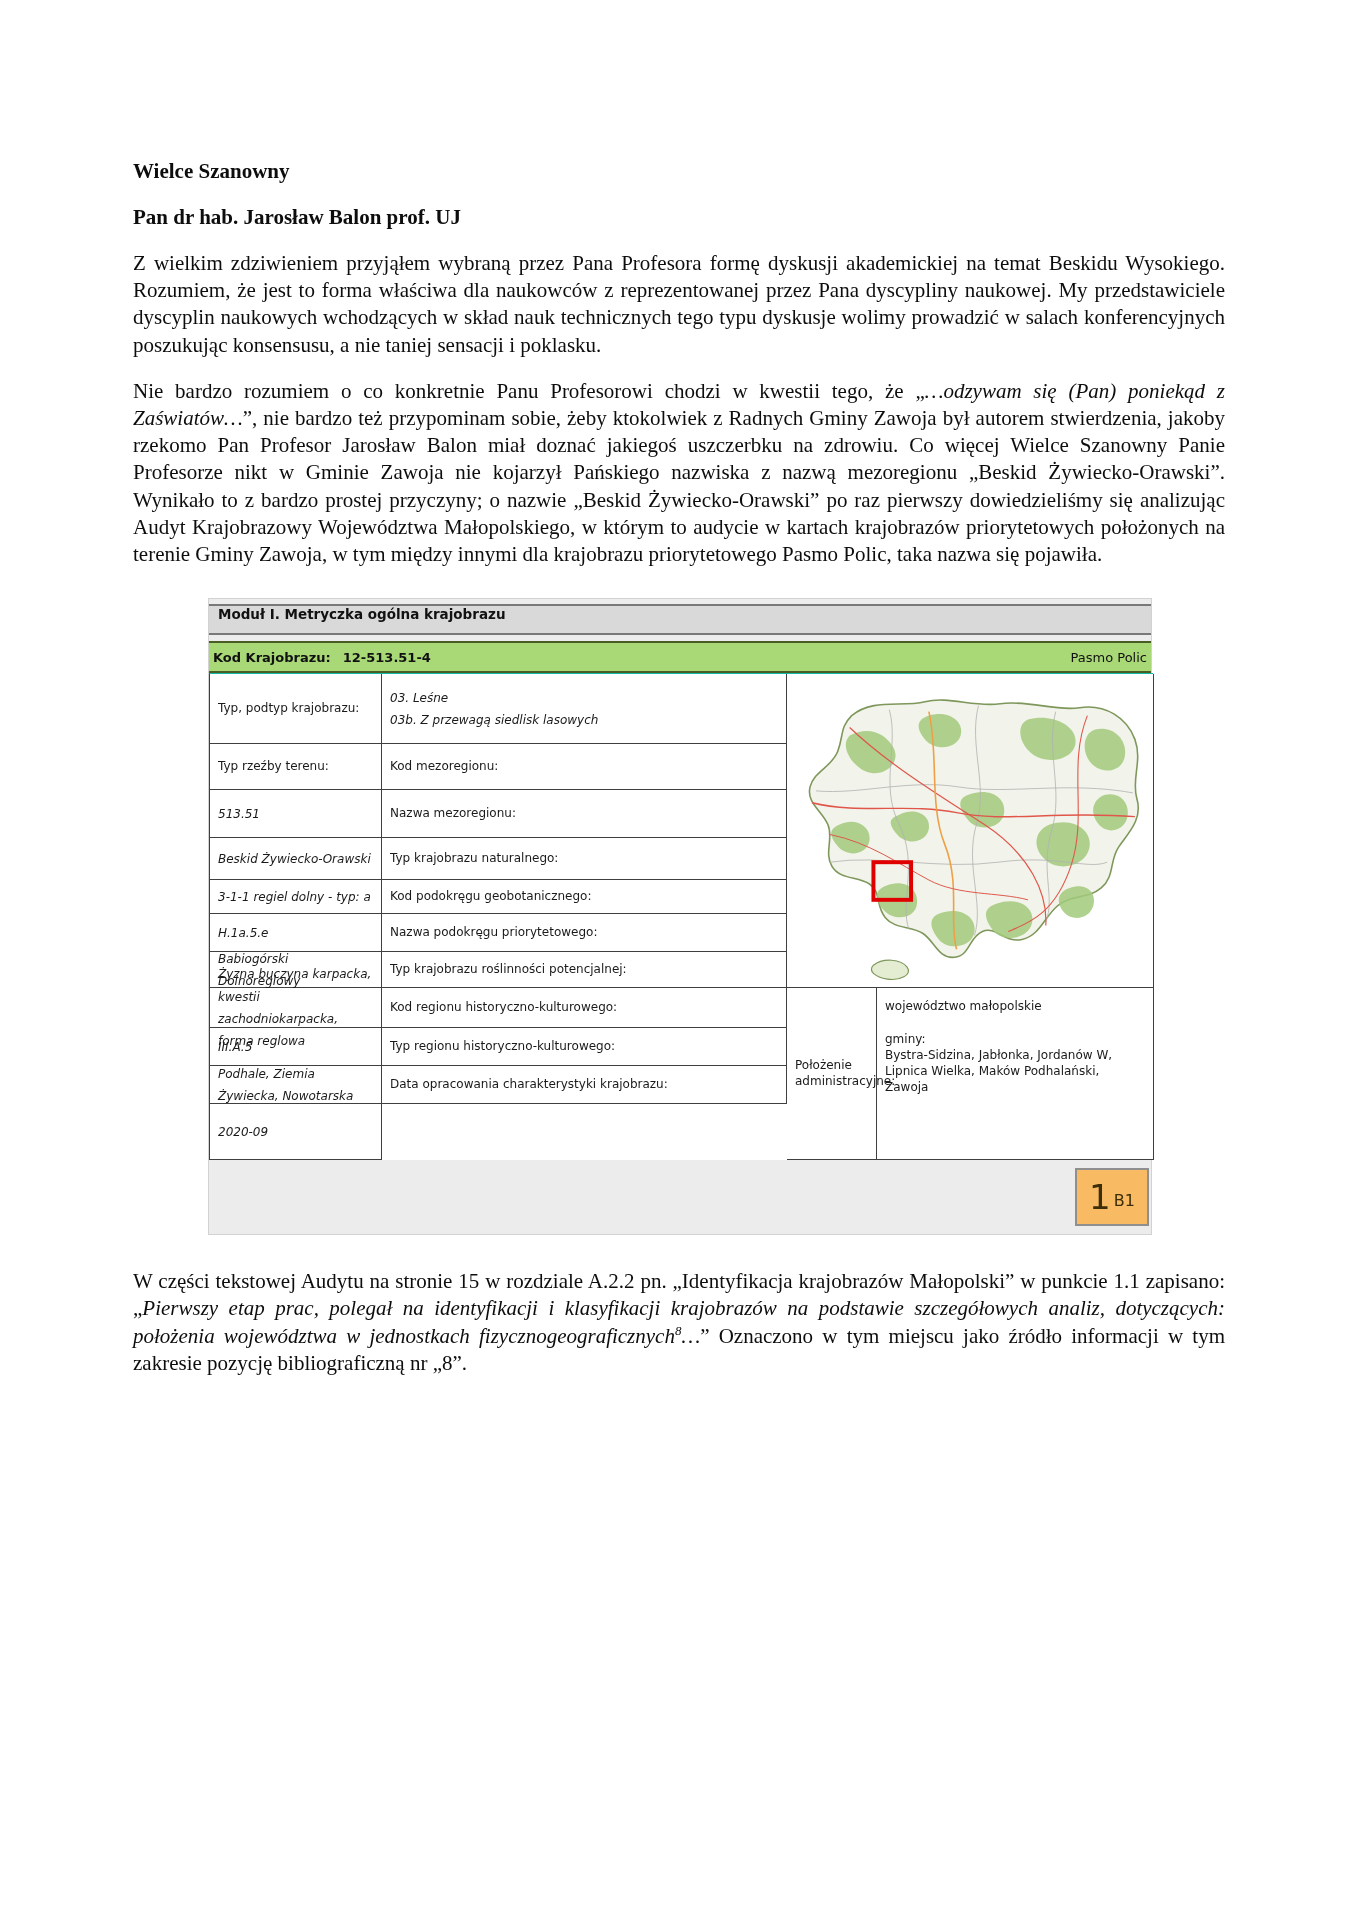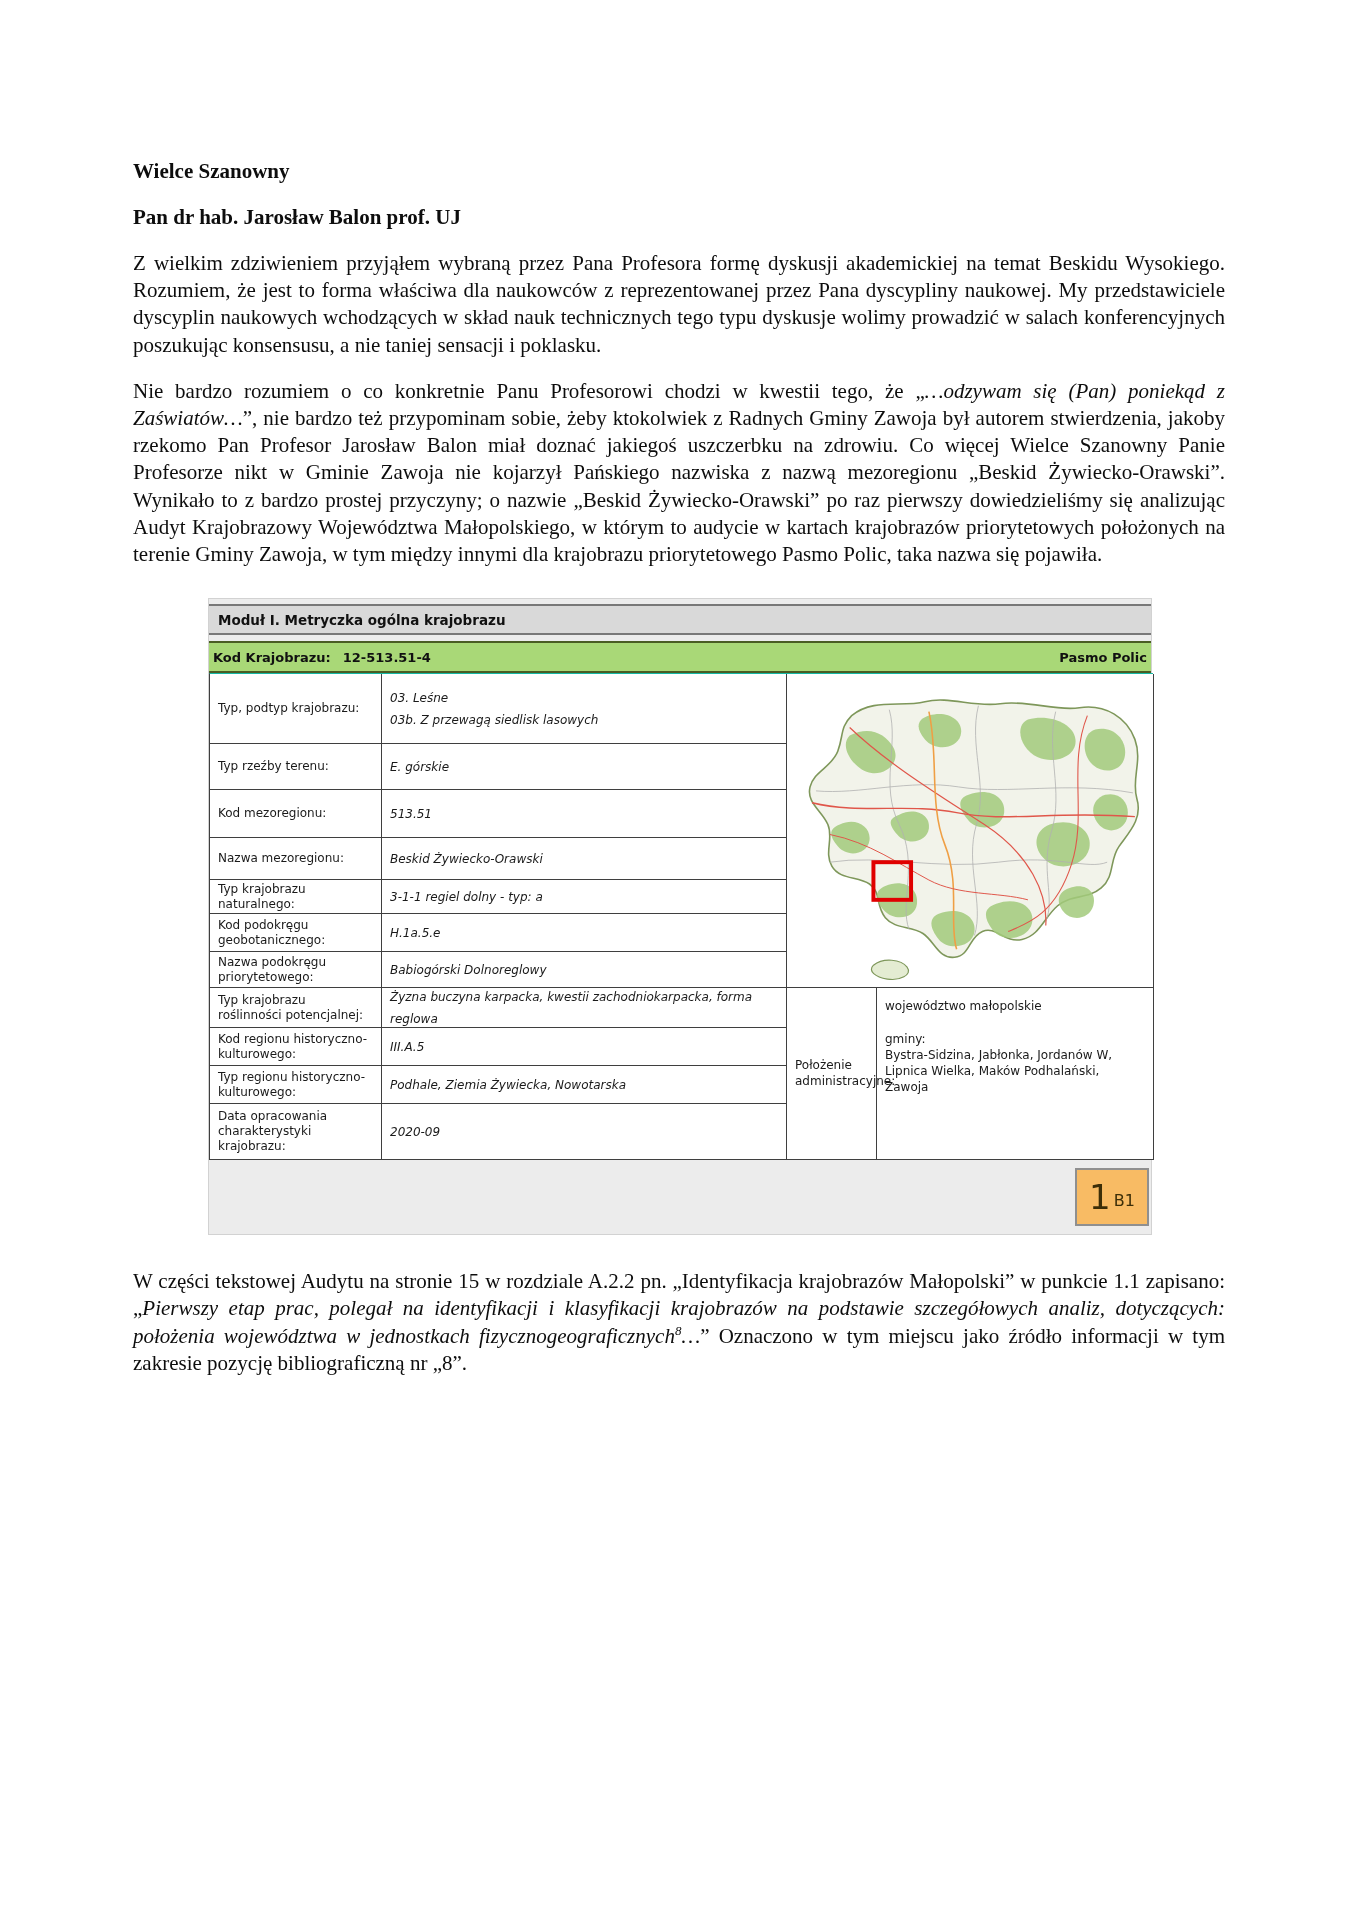--- a/index.html
+++ b/index.html
@@ -42,37 +42,37 @@
     border:1px solid #d2d2d2;
     box-sizing:border-box;
     padding:5px 0 0 0;
     font-family:"DejaVu Sans", sans-serif;
   }
   .module-bar{
     height:27px;
     background:#d9d9d9;
     border-top:2px solid #787878;
     border-bottom:2px solid #787878;
-    display:flex;align-items:center;
+    display:flex;
     padding-left:9px;
     font-size:13.5px;font-weight:bold;color:#111;
   }
   .code-bar{
     margin-top:6px;
     height:28px;
     background:#a9d877;
     border-top:2px solid #4a5d23;
     border-bottom:2px solid #4a5d23;
     display:flex;align-items:center;
     padding:0 4px;
     font-size:13px;color:#111;
   }
   .code-bar .kod-label{font-weight:bold;}
   .code-bar .kod-value{font-weight:bold;margin-left:12px;}
-  .code-bar .pasmo{margin-left:auto;font-weight:bold;text-align:right;}
+  .code-bar .pasmo{margin-left:auto;font-weight:normal;text-align:right;}
   .metric-grid{
     display:grid;
     grid-template-columns:172px 405px 90px 277px;
     grid-template-rows:70px 46px 48px 42px 34px 38px 36px 40px 38px 38px 56px;
     border-left:1px solid #3f3f3f;
     border-top:1px solid #14b8a6;
     background:#ffffff;
     width:944px;
     box-sizing:border-box;
   }
@@ -195,21 +195,20 @@
               <path d="M 40,160 C 80,168 110,190 140,206 C 170,222 210,218 240,226" stroke="#e0564a" stroke-width="1.0"></path>
             </g>
 
             <rect x="84" y="188" width="38" height="38" fill="none" stroke="#e00000" stroke-width="4"></rect>
 
             <path d="M 84,292 C 94,284 112,286 118,294 C 124,302 110,308 98,306 C 86,304 78,298 84,292 Z" fill="#e4ecd2" stroke="#7e975a" stroke-width="1.2"></path>
           </svg>
         </div>
 
         <div class="cell label">Typ rzeźby terenu:</div>
-        <div class="cell value">E. górskie</div>
 
         <div class="cell label">Kod mezoregionu:</div>
         <div class="cell value">513.51</div>
 
         <div class="cell label">Nazwa mezoregionu:</div>
         <div class="cell value">Beskid Żywiecko-Orawski</div>
 
         <div class="cell label">Typ krajobrazu naturalnego:</div>
         <div class="cell value">3-1-1 regiel dolny - typ: a</div>
 

